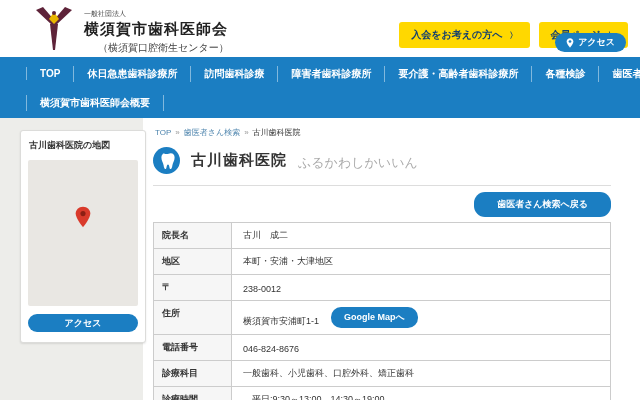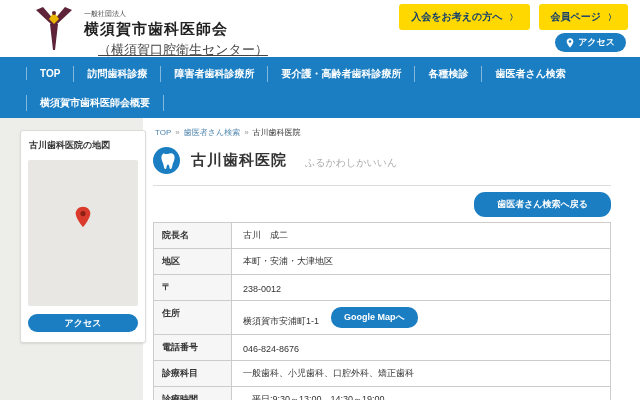--- a/index.html
+++ b/index.html
@@ -5,22 +5,22 @@
   * { margin:0; padding:0; box-sizing:border-box; }
   html,body { width:640px; height:400px; overflow:hidden; background:#fff;
     font-family:"Liberation Sans","DejaVu Sans",sans-serif; color:#333; }
 
   
   .header { position:relative; height:57px; background:#fff; }
   .logo-wrap { position:absolute; left:33px; top:5px; display:flex; align-items:flex-start; gap:9px; }
   .logo-svg { width:42px; height:46px; }
   .org-type { font-size:7px; color:#444; margin-top:4px; }
   .org-name { font-size:15px; font-weight:bold; color:#222; letter-spacing:1px; margin-top:1px; }
-  .org-sub { font-size:13px; color:#444; margin-top:2px; margin-left:14px;text-decoration:underline; }
-  .top-buttons { position:absolute; right:12px; top:4px; display:flex; gap:9px;padding-left:36px; }
+  .org-sub { font-size:10px; color:#444; margin-top:2px; margin-left:14px; }
+  .top-buttons { position:absolute; right:12px; top:22px; display:flex; gap:9px;padding-left:36px; }
   .ybtn { background:#ffd800; color:#14406e; font-size:10px; font-weight:bold;
     padding:6px 12px; border-radius:3px; display:flex; align-items:center; gap:7px; cursor:pointer; }
   .ybtn .chev { font-size:8px; }
   .access-top { position:absolute; right:14px; top:33px; background:#1b7ec2; color:#fff;
     border-radius:10px; height:19px; padding:0 11px; font-size:9px; font-weight:bold;
     display:flex; align-items:center; gap:4px; cursor:pointer; }
 
   
   .nav { height:61px; background:#1b7ec2; padding:2px 26px 0; }
   .nav-row { display:flex; align-items:center; height:29px; }
@@ -43,21 +43,21 @@
 
   .main-col { flex:1; background:#fff; padding:6px 0 0 10px; }
   .breadcrumb { font-size:8px; color:#999; margin:3px 0 9px 2px; }
   .breadcrumb .bc-link { color:#4d84ad; cursor:pointer; }
   .breadcrumb .bc-sep { margin:0 4px; color:#999; }
   .breadcrumb .bc-current { color:#333; }
 
   .clinic-header { display:flex; align-items:center; gap:11px; }
   .tooth-circle { width:27px; height:27px; flex:0 0 auto; }
   .clinic-name { font-size:15px; font-weight:bold; color:#333; letter-spacing:1px; }
-  .clinic-kana { font-size:10px; color:#ababab; margin-left:7px; padding-top:4px; }
+  .clinic-kana { font-size:13px; color:#ababab; padding-top:4px; }
   .divider { border-top:1px solid #ddd; margin:11px 0 0; width:458px; }
   .back-row { display:flex; justify-content:flex-end; width:458px; margin:6px 0 5px; }
   .back-btn { background:#1b7ec2; color:#fff; font-size:9px; font-weight:bold;
     border-radius:11px; padding:6px 23px; cursor:pointer; }
 
   .info-table { width:458px; border:1px solid #ccc; border-bottom:none; }
   .trow { display:flex; border-bottom:1px solid #ccc; background:#fff; }
   .tlabel { width:78px; flex:0 0 auto; background:#f6f6f6; border-right:1px solid #ccc;
     padding:6px 8px; font-size:9px; font-weight:bold; color:#333; }
   .tvalue { flex:1; padding:6px 11px; font-size:9px; color:#333;
@@ -99,20 +99,21 @@
       <path d="M12 1 C6 1 2 5.5 2 10.5 C2 17.5 12 29 12 29 S22 17.5 22 10.5 C22 5.5 18 1 12 1 Z" fill="#fff"></path>
       <circle cx="12" cy="10.5" r="4" fill="#1b7ec2"></circle>
     </svg>
     <span>アクセス</span>
   </div>
 </div>
 
 <div class="nav">
   <div class="nav-row" id="nav-row1">
       <span class="nav-item">TOP</span>
+      <span class="nav-item">休日急患歯科診療所</span>
       <span class="nav-item">訪問歯科診療</span>
       <span class="nav-item">障害者歯科診療所</span>
       <span class="nav-item">要介護・高齢者歯科診療所</span>
       <span class="nav-item">各種検診</span>
       <span class="nav-item">歯医者さん検索</span>
     </div>
   <div class="nav-row" id="nav-row2">
       <span class="nav-item">横須賀市歯科医師会概要</span>
     </div>
 </div>

